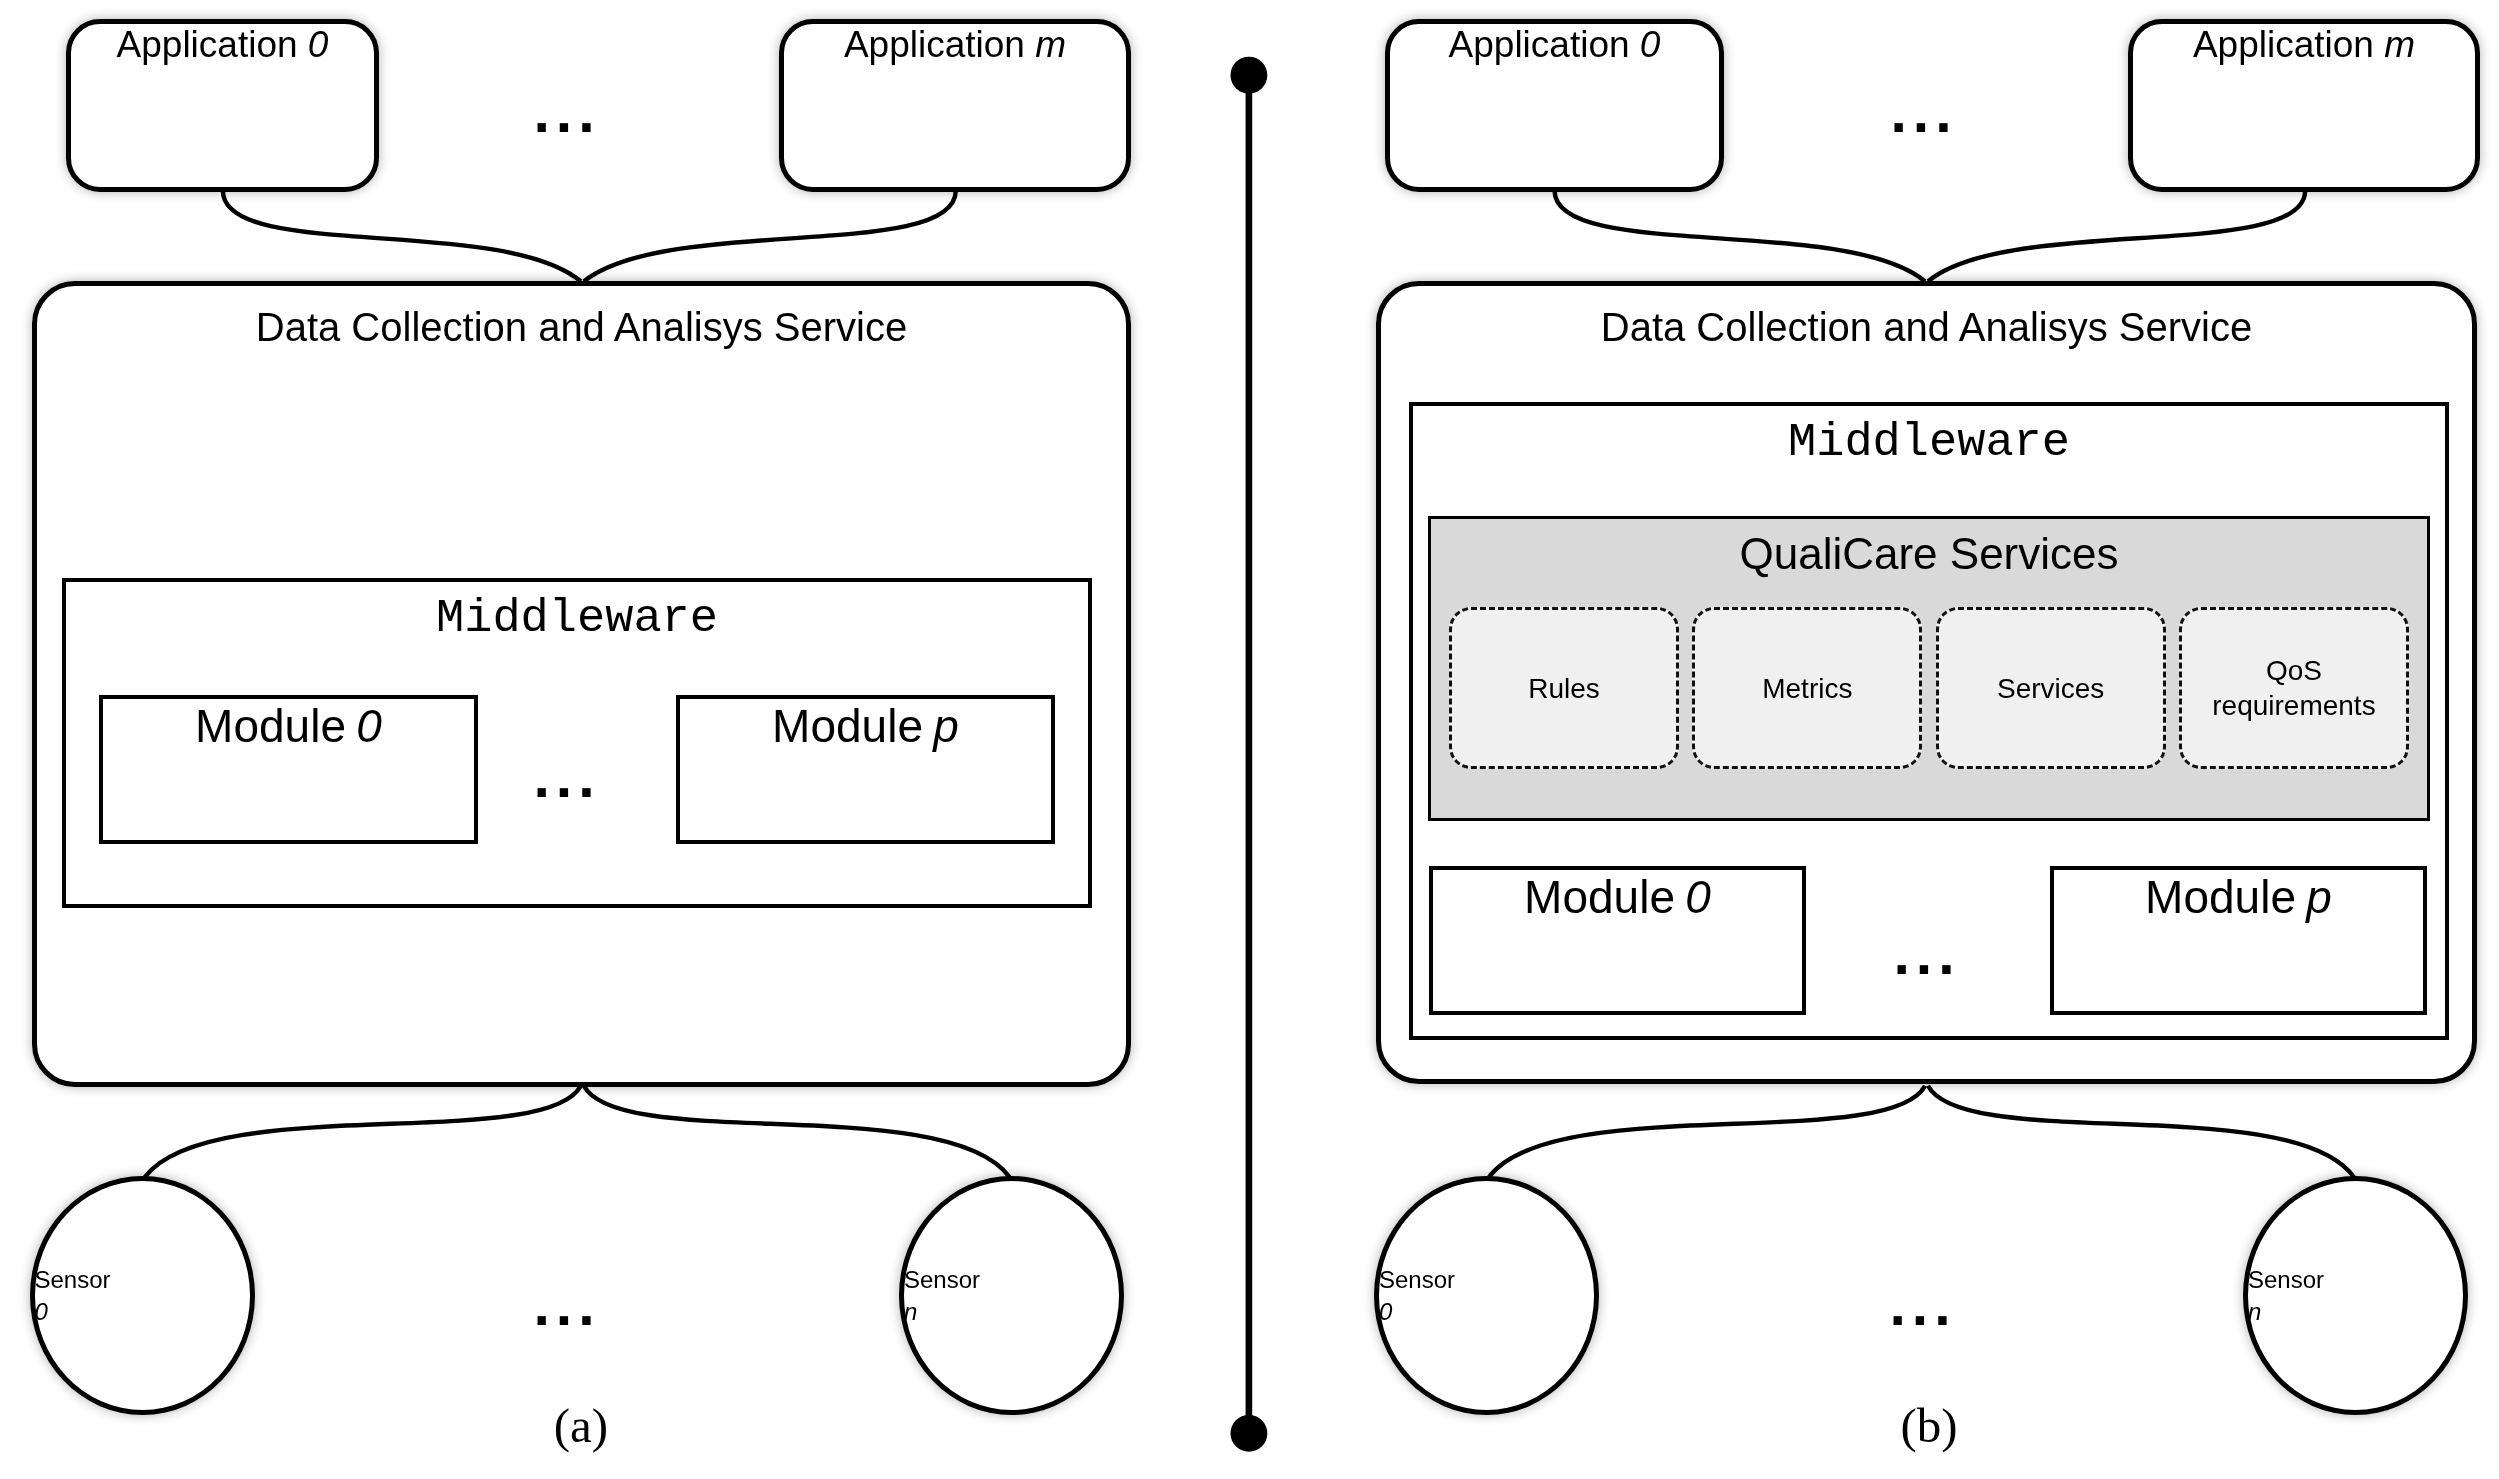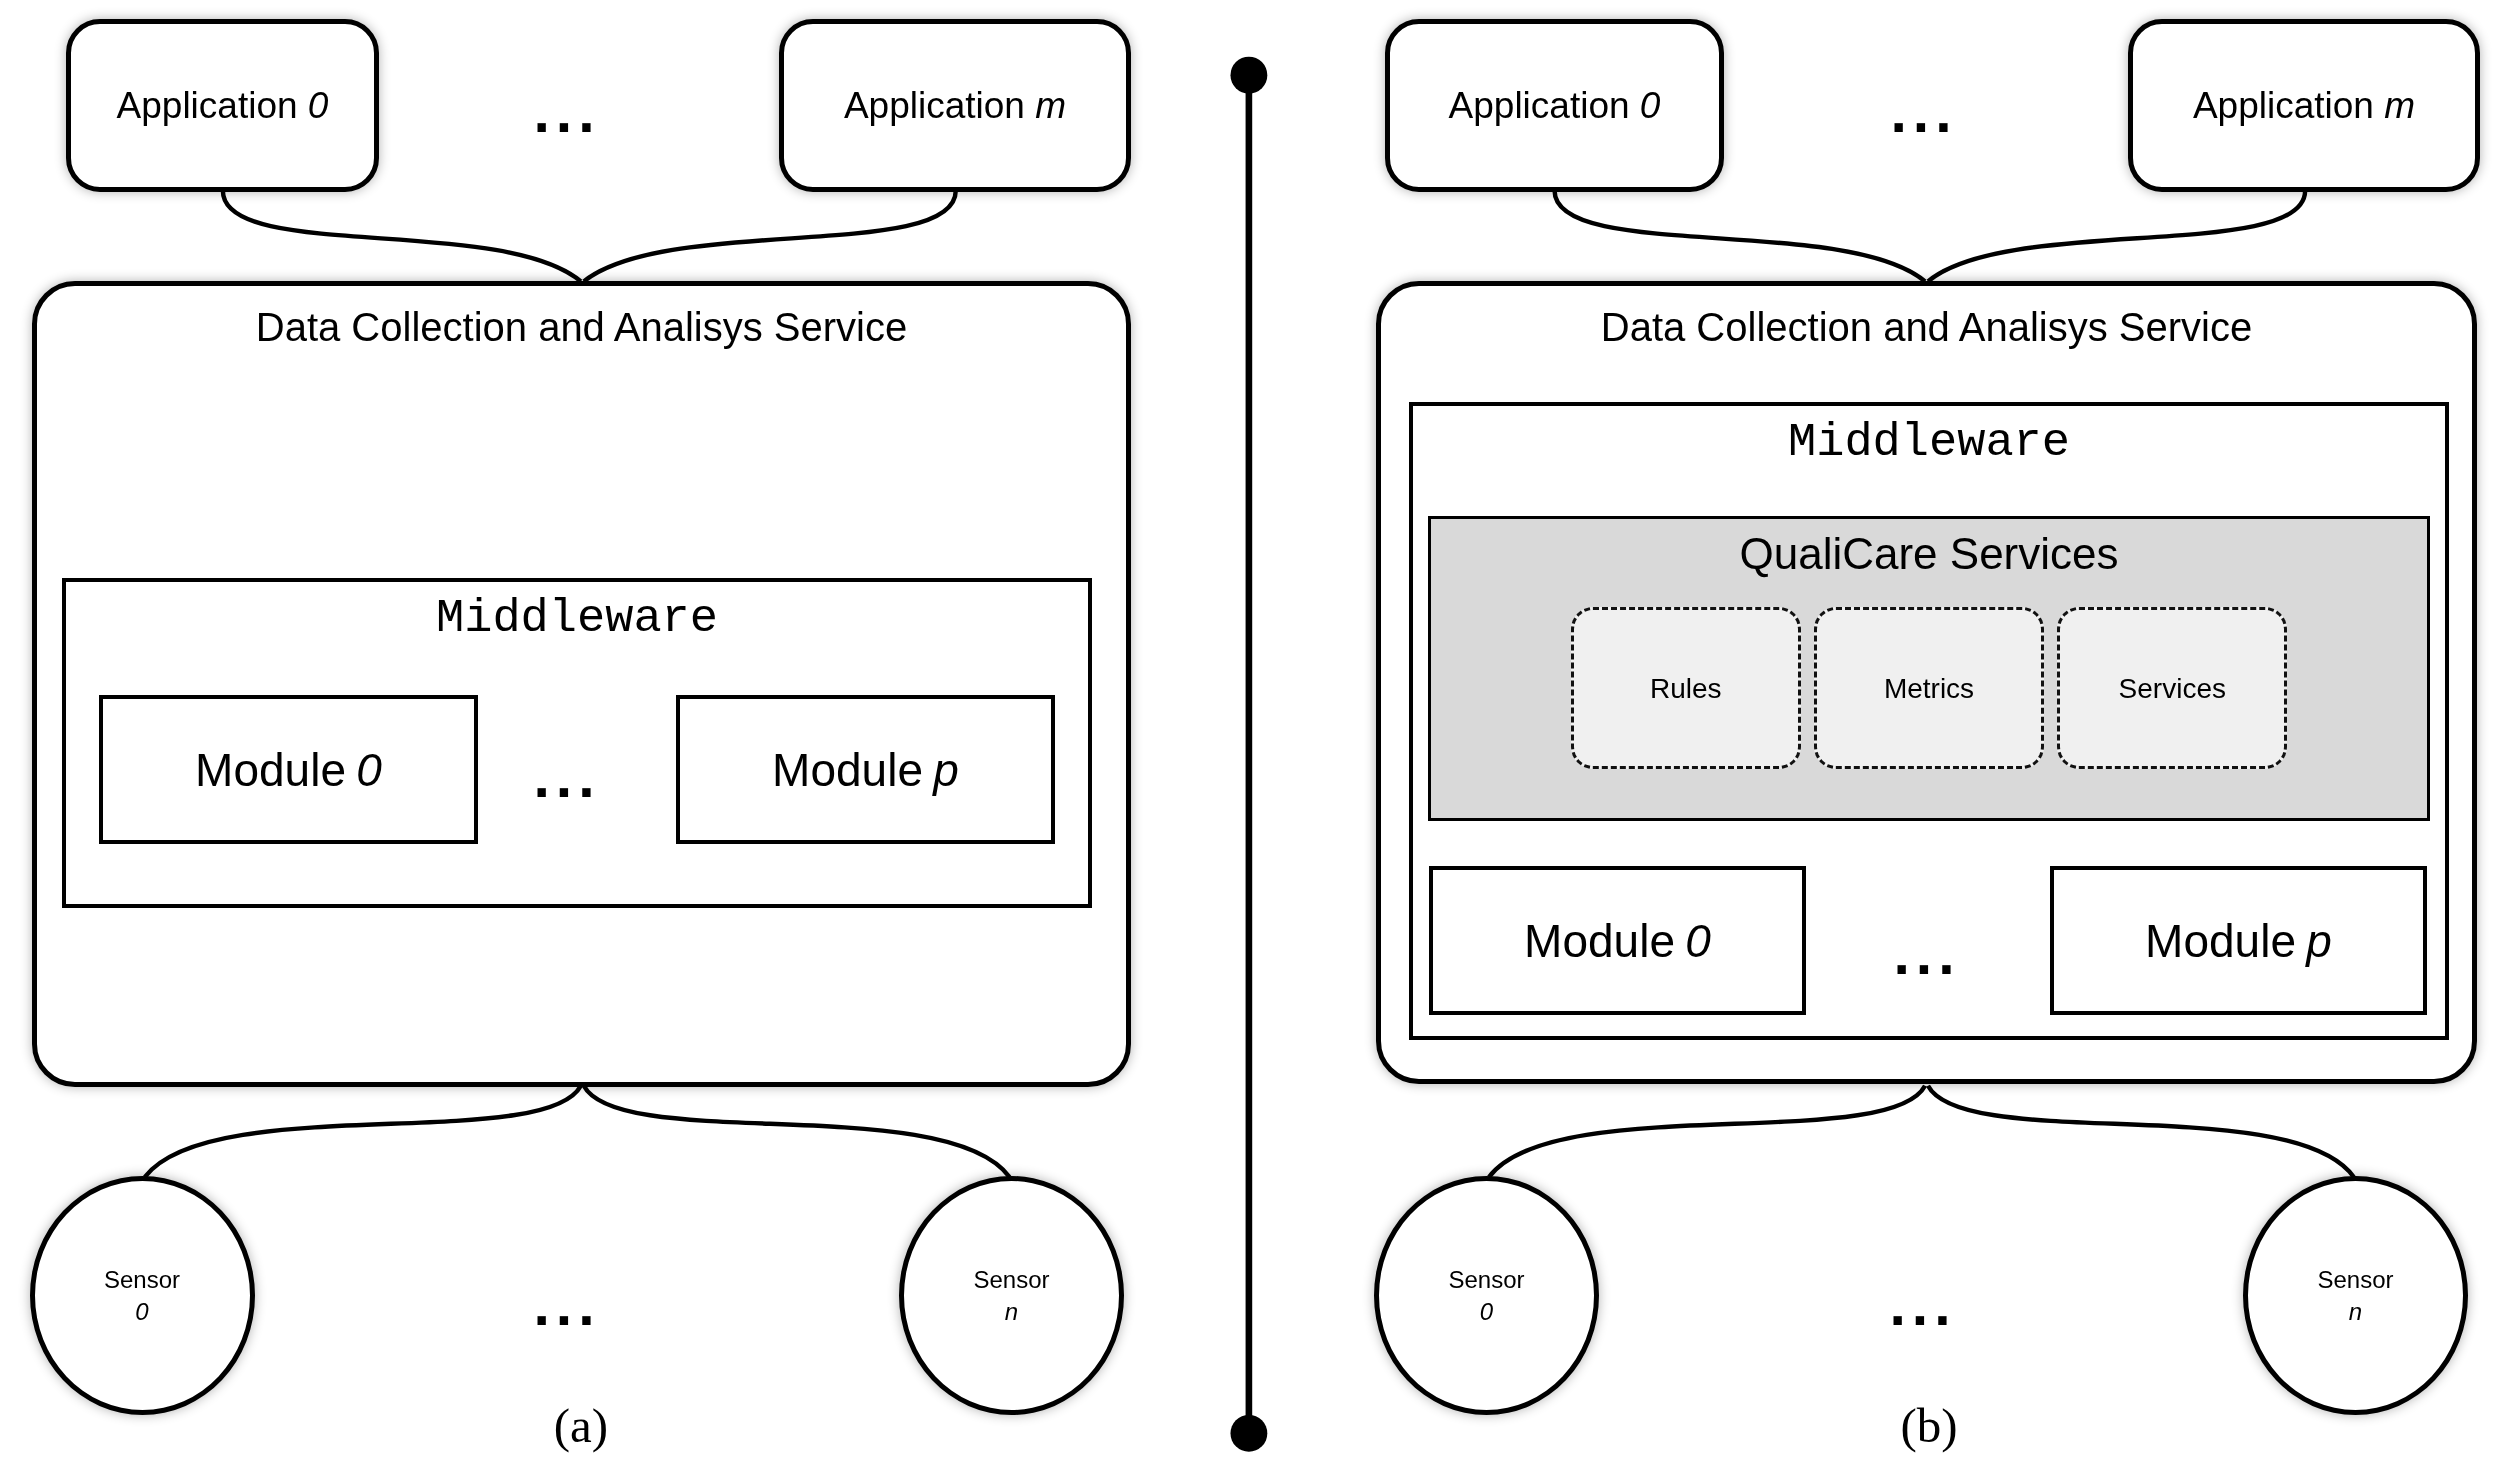--- a/index.html
+++ b/index.html
@@ -8,21 +8,21 @@
     width:2500px;height:1479px;
     background:#ffffff;
     font-family:"Liberation Sans", sans-serif;
     color:#000;
     overflow:hidden;
   }
   .connectors{position:absolute;left:0;top:0;}
   .box{
     position:absolute;box-sizing:border-box;background:#ffffff;
     border:5.2px solid #000;
-    display:flex;align-items:center;justify-content:center;
+    display:flex;align-items:flex-start;justify-content:center;
     text-align:center;
   }
   .app{border-radius:34px;font-size:37px;box-shadow:0 0 11.8px rgba(0,0,0,0.30);}
   .service{border-radius:43px;box-shadow:0 0 11.8px rgba(0,0,0,0.30);align-items:flex-start;}
   .service-title{
     position:absolute;top:19px;left:0;width:100%;
     text-align:center;font-size:40px;
   }
   .rect{border-width:4.4px;border-radius:0;box-shadow:none;}
   .mw{align-items:flex-start;}
@@ -145,20 +145,21 @@
     <div class="mw-title">Middleware</div>
   </div>
 
   <div class="box rect qualicare" style="left:1428px;top:516px;width:1002px;height:305px;">
     <div class="qc-title">QualiCare Services</div>
   </div>
   <div class="qc-row" style="left:1428px;top:607px;width:1002px;height:162px;">
     <div class="qc-item">Rules</div>
     <div class="qc-item">Metrics</div>
     <div class="qc-item">Services</div>
+    <div class="qc-item">QoS requirements</div>
   </div>
 
   <div class="box rect module" style="left:1429px;top:866px;width:377px;height:149px;">
     <span>Module</span>
       <span class="idx">0</span>
   </div>
   <div class="ellipsis" style="left:1927px;top:954px;">...</div>
   <div class="box rect module" style="left:2050px;top:866px;width:377px;height:149px;">
     <span>Module</span>
       <span class="idx">p</span>

